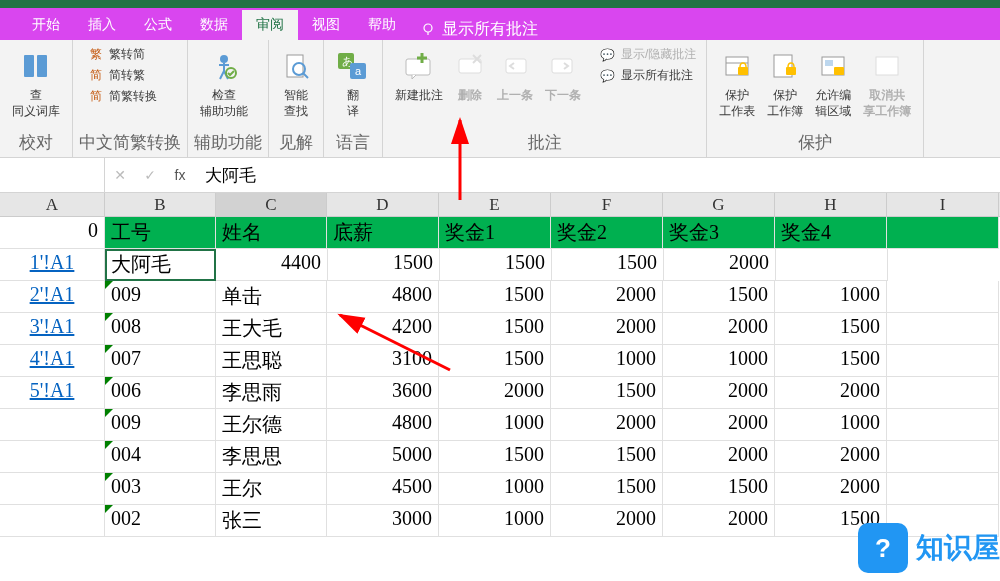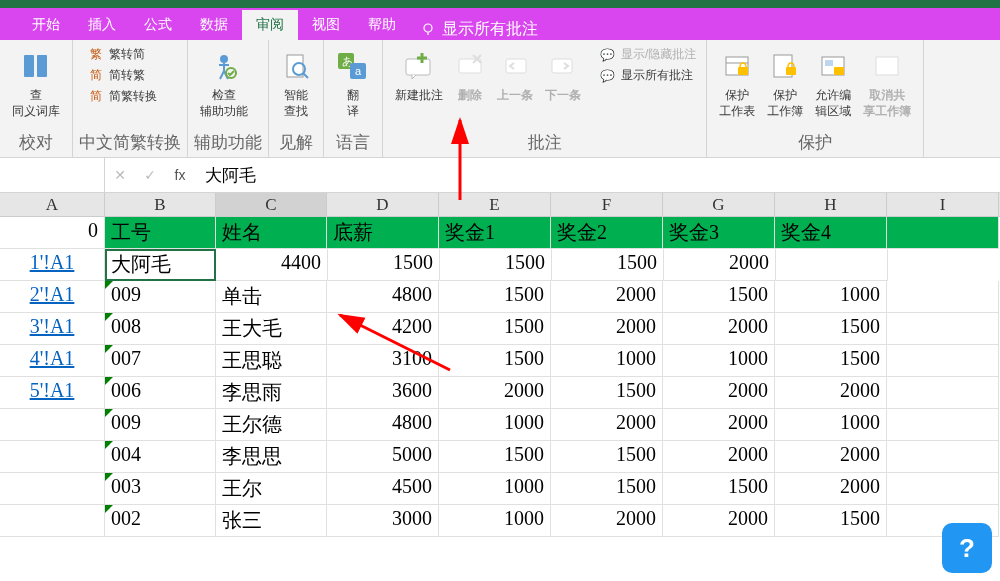--- a/index.html
+++ b/index.html
@@ -409,13 +409,14 @@
       <marker id="ah" markerWidth="10" markerHeight="10" refX="8" refY="3" orient="auto">
         <path d="M0,0 L0,6 L9,3 z" fill="#ff0000"></path>
       </marker>
     </defs>
   <line x1="450" y1="370" x2="340" y2="315" stroke="#ff0000" stroke-width="3" marker-end="url(#ah)"></line>
   <line x1="460" y1="200" x2="460" y2="120" stroke="#ff0000" stroke-width="3" marker-end="url(#ah)"></line>
 </svg>
 
 <div class="watermark">
   <div class="wm-icon">?</div>
+  <div class="wm-text">知识屋</div>
 </div>
 
 </body></html>

